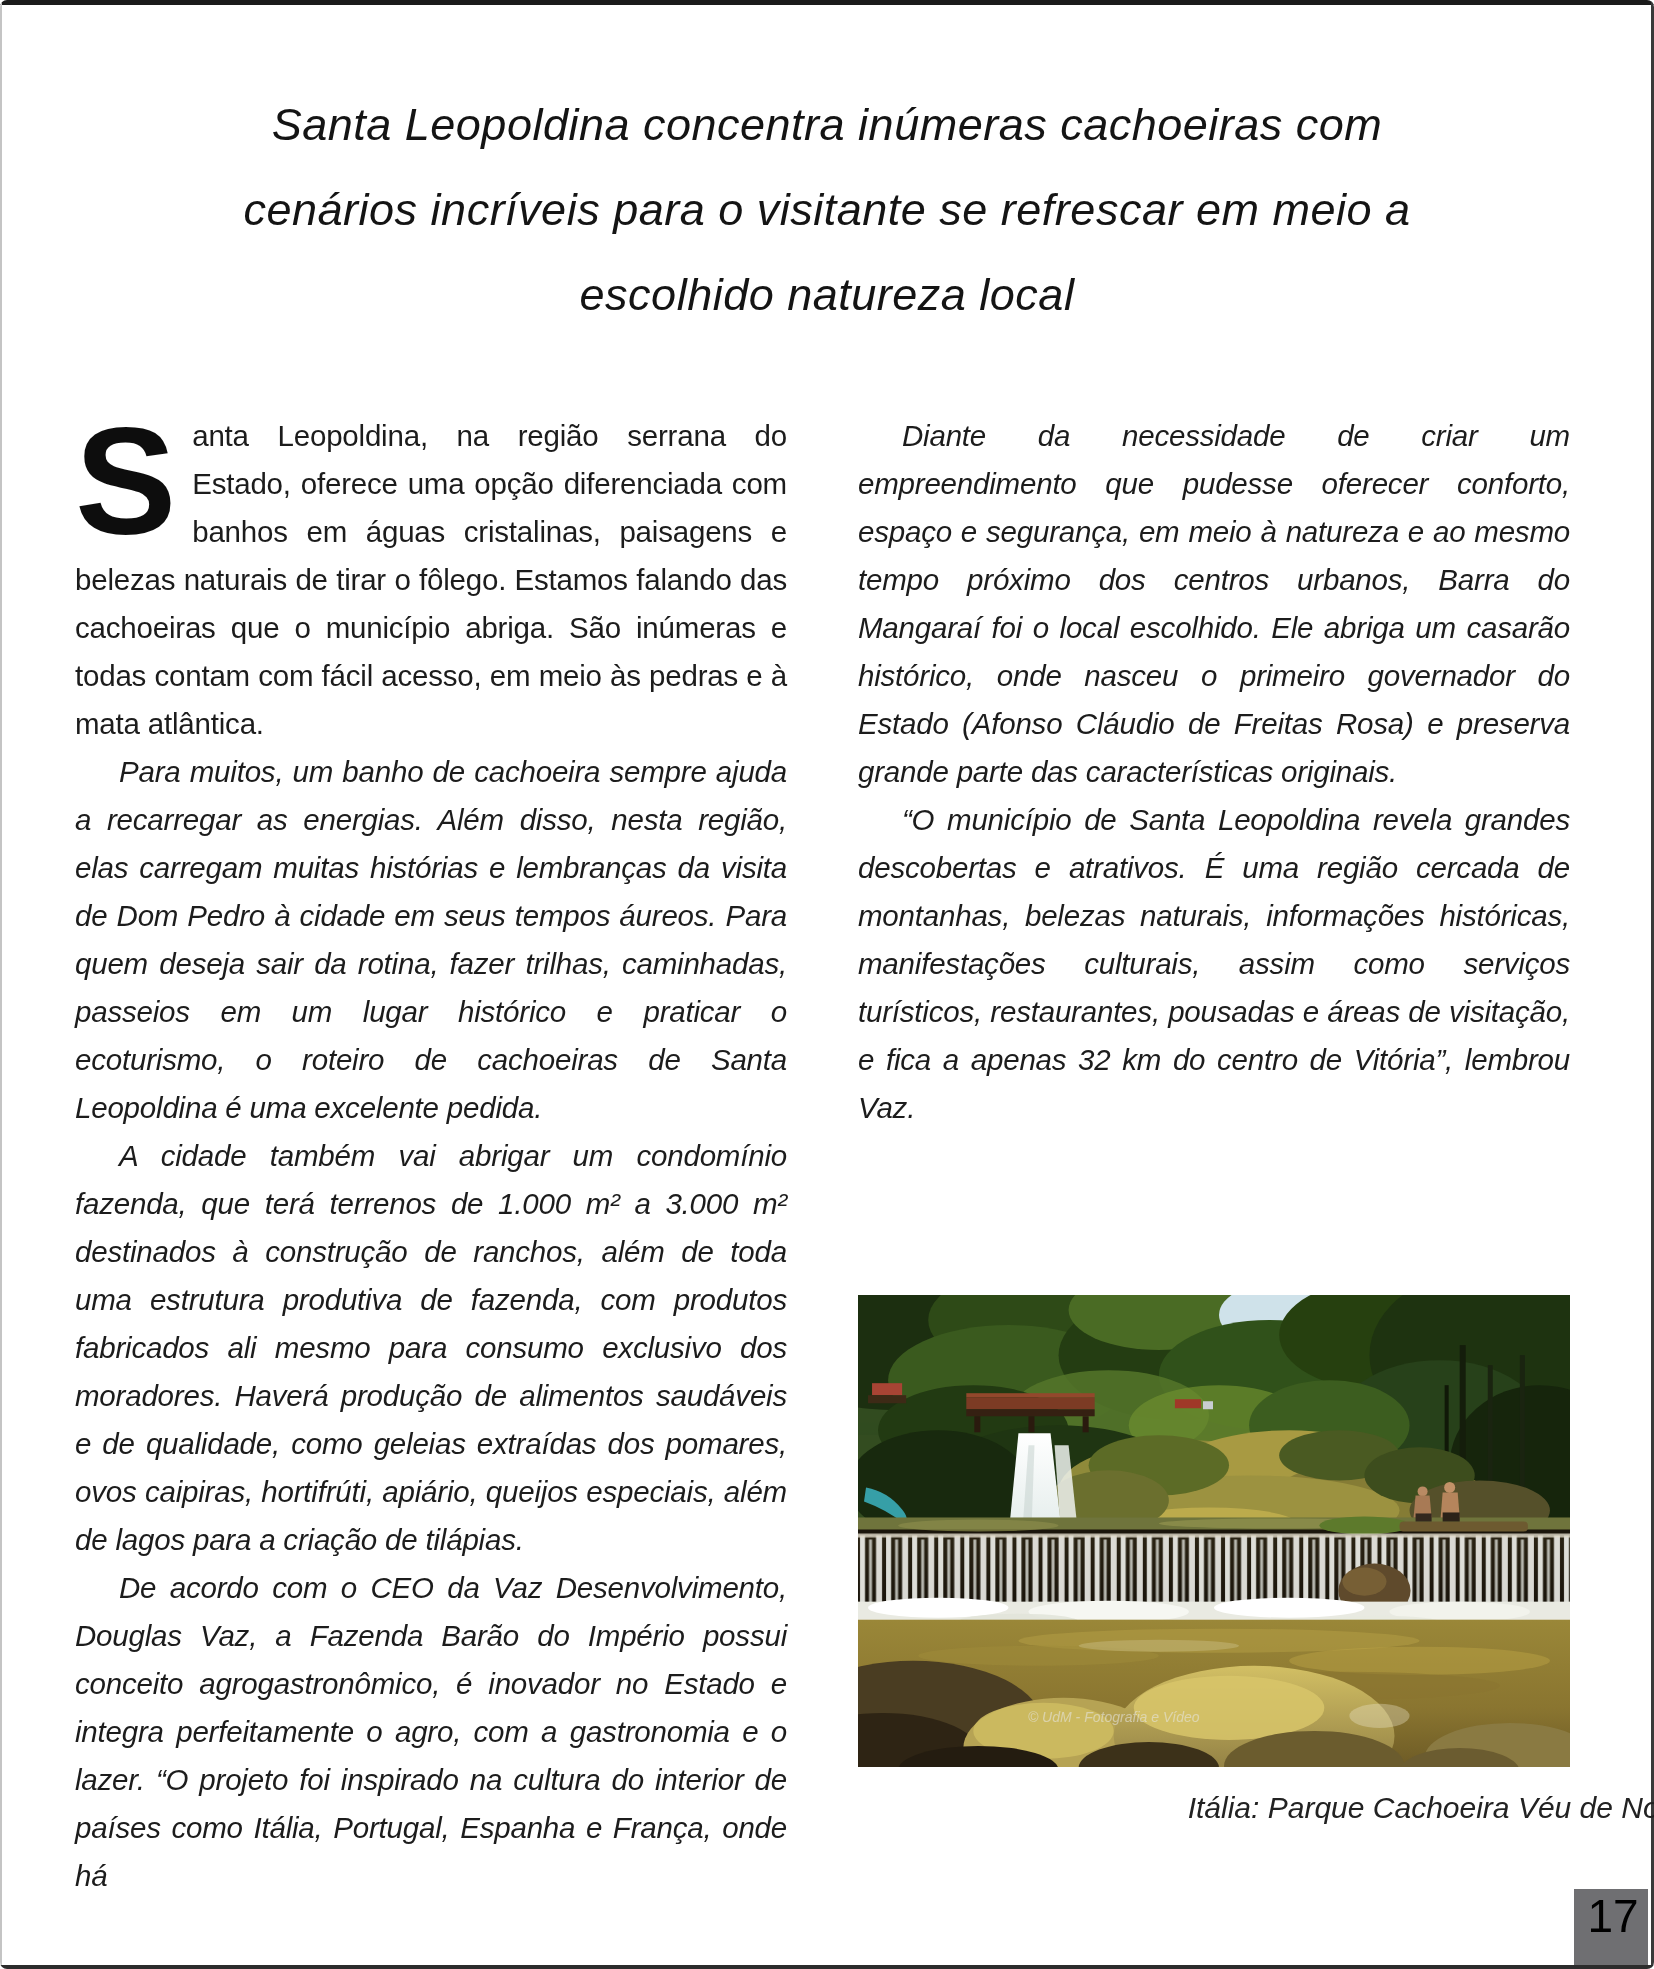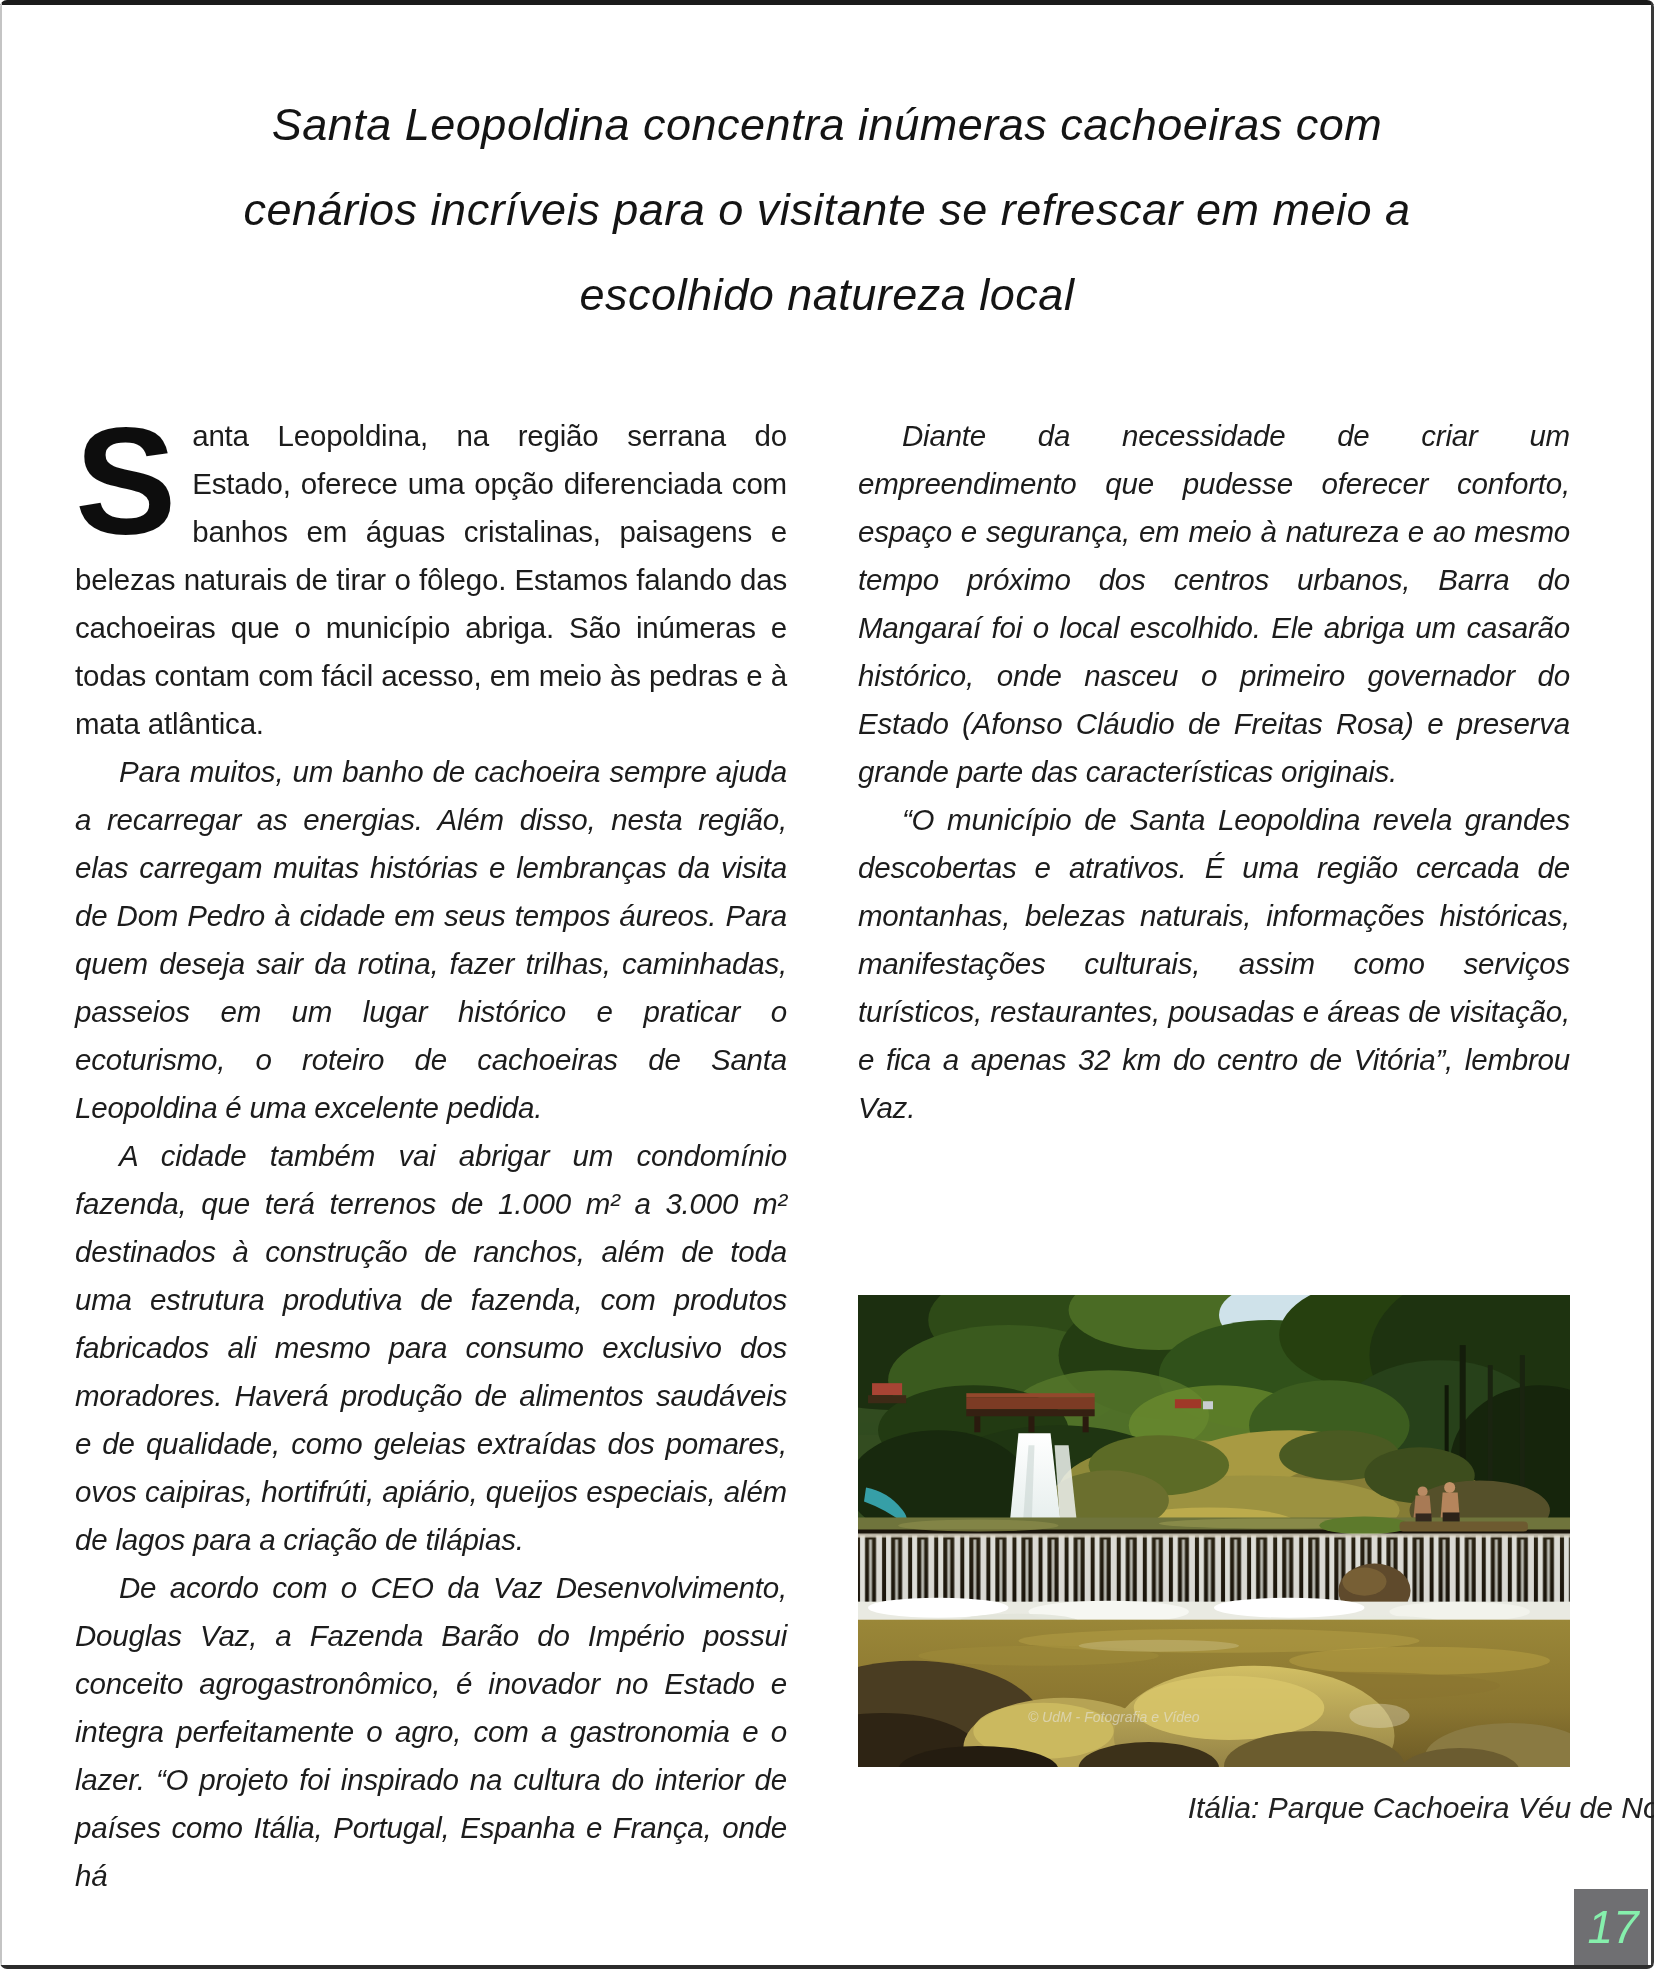--- a/index.html
+++ b/index.html
@@ -48,22 +48,22 @@
   .photo-frame{width:712px;height:472px;overflow:hidden;display:block;}
   .photo-caption{
     margin-top:24px;text-align:right;padding-right:16px;
     font-style:italic;font-size:30px;color:#222;
   }
 
   
   .page-num{
     position:absolute;left:1574px;top:1889px;width:74px;height:76px;
     background:#6f6f72;
-    display:flex;align-items:center;justify-content:center;
-    color:#86efac;font-style:italic;font-size:46px;
+    display:flex;justify-content:center;
+    color:#000000;font-size:46px;
     padding-left:4px;box-sizing:border-box;
   }
 </style>
 </head>
 <body>
 
 <div class="page">
   <div class="border-top"></div>
   <div class="border-left"></div>
   <div class="border-right"></div>

